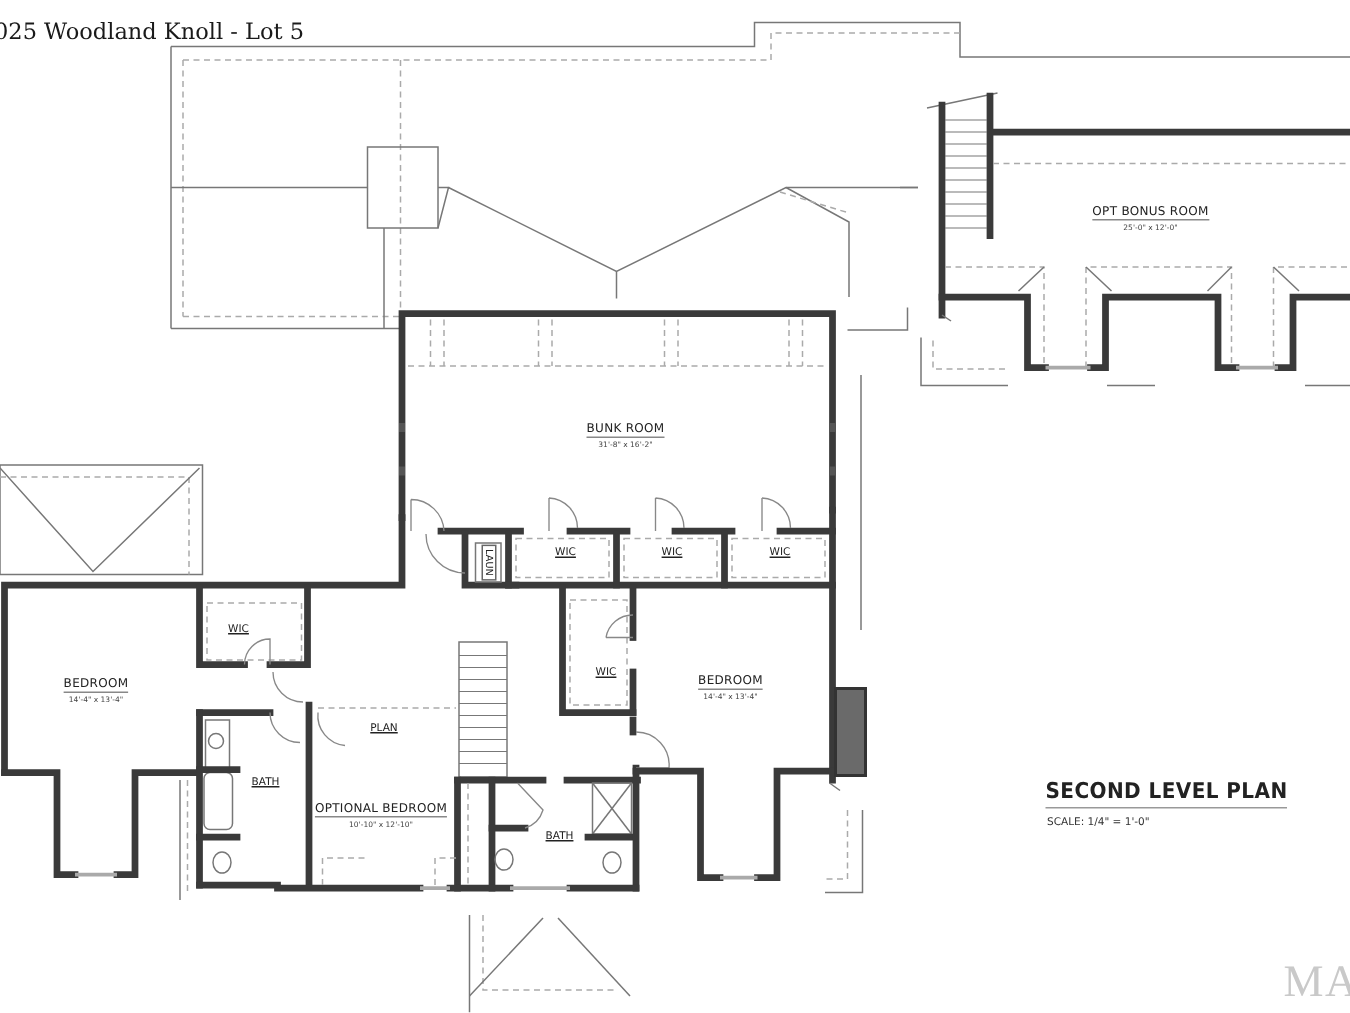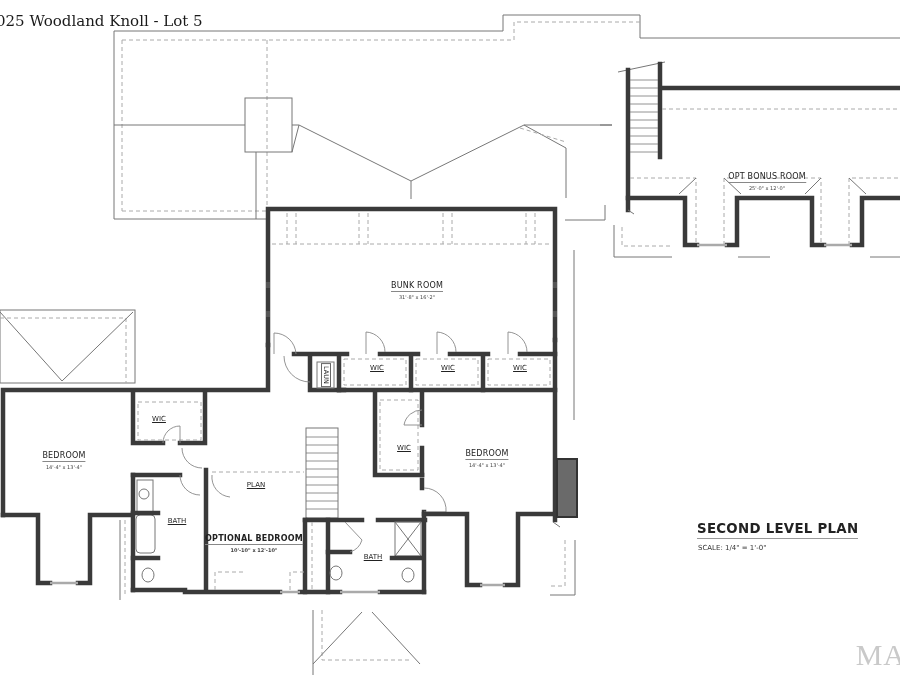--- a/index.html
+++ b/index.html
@@ -207,41 +207,41 @@
     <line class="win" x1="480" y1="585" x2="505" y2="585"></line>
     <rect x="557" y="459" width="20" height="58" fill="#6a6a6a" stroke="#333" stroke-width="2"></rect>
     <line class="t" x1="553" y1="522" x2="560" y2="527"></line>
     <polyline class="d" points="565,540 565,586 550,586"></polyline>
     <polyline class="t" points="575,540 575,595 550,595"></polyline>
   </g>
 </svg>
 
 <div class="title-text">025 Woodland Knoll - Lot 5</div>
 
-<div class="room-label" style="left:767px; top:128px;margin-top:36px;">
+<div class="room-label" style="left:767px; top:128px;">
   <div class="room-name">OPT BONUS ROOM</div>
   <div class="room-dim">25'-0" x 12'-0"</div>
 </div>
 
 <div class="room-label" style="left:417px; top:273px;">
   <div class="room-name">BUNK ROOM</div>
   <div class="room-dim">31'-8" x 16'-2"</div>
 </div>
 
 <div class="room-label" style="left:64px; top:443px;">
   <div class="room-name">BEDROOM</div>
   <div class="room-dim">14'-4" x 13'-4"</div>
 </div>
 
 <div class="room-label" style="left:487px; top:441px;">
   <div class="room-name">BEDROOM</div>
   <div class="room-dim">14'-4" x 13'-4"</div>
 </div>
 
-<div class="room-label" style="left:254px; top:526px;font-weight:bold;">
+<div class="room-label" style="left:254px; top:526px;">
   <div class="room-name">OPTIONAL BEDROOM</div>
   <div class="room-dim">10'-10" x 12'-10"</div>
 </div>
 
 <div class="small-label" style="left:256px; top:485px;">PLAN</div>
 <div class="small-label" style="left:177px; top:521px;">BATH</div>
 <div class="small-label" style="left:373px; top:557px;">BATH</div>
 <div class="laun-label">LAUN</div>
 <div class="small-label" style="left:377px; top:368px;">WIC</div>
 <div class="small-label" style="left:448px; top:368px;">WIC</div>

